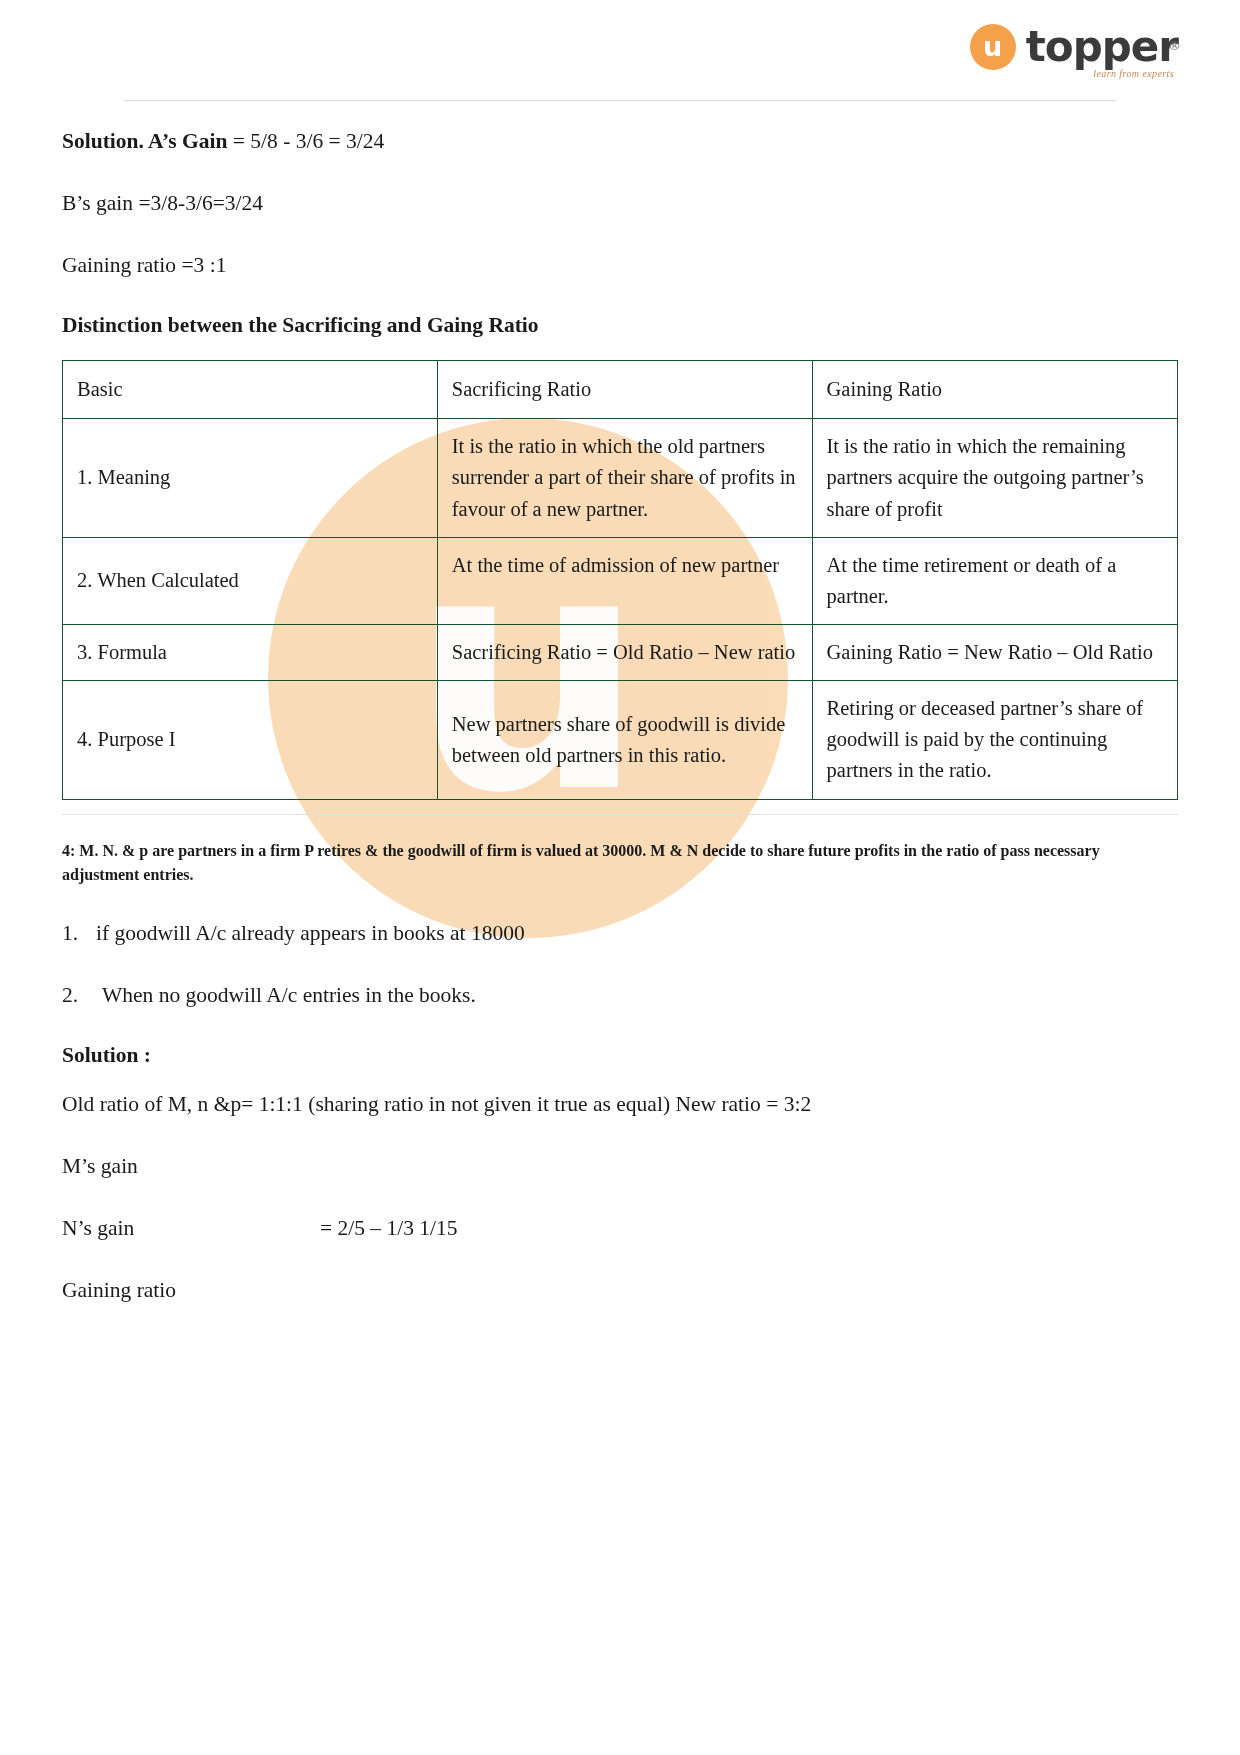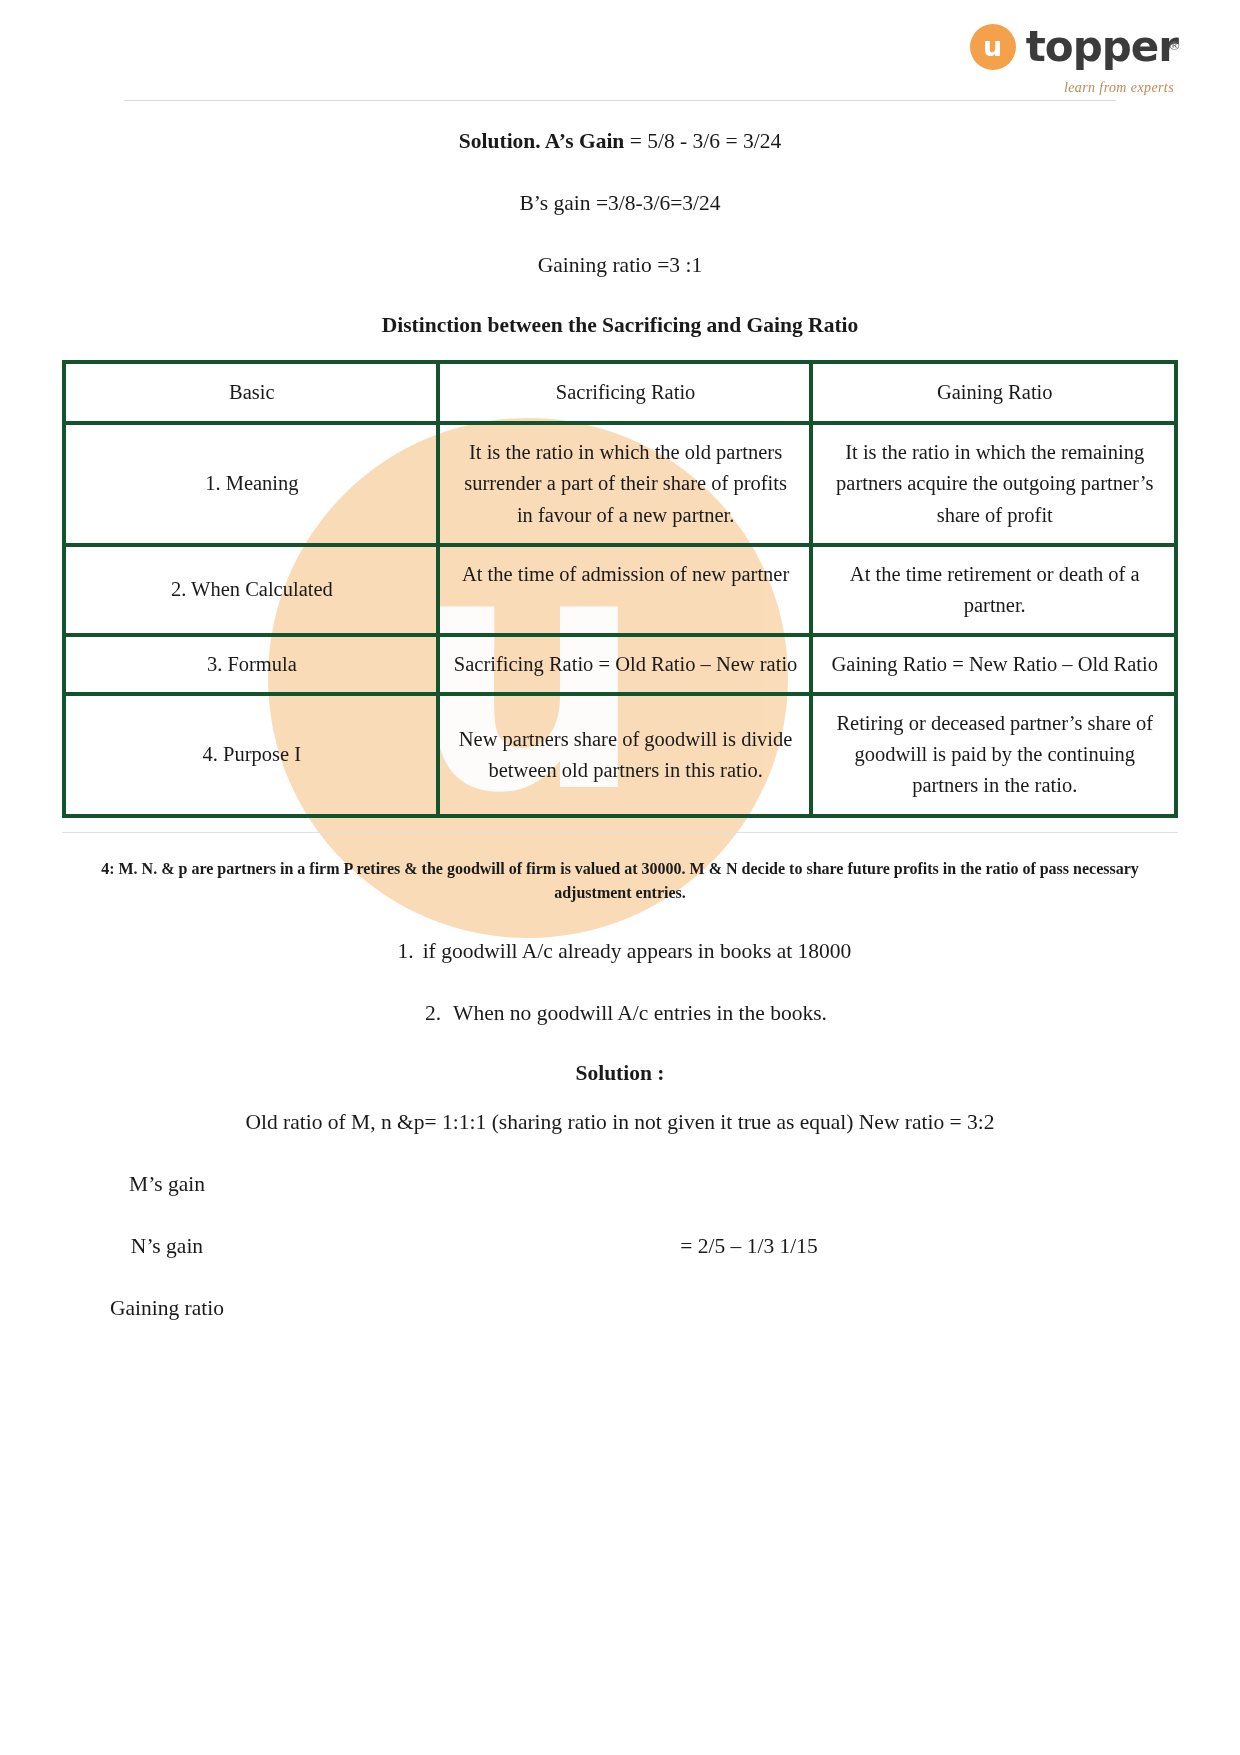--- a/index.html
+++ b/index.html
@@ -62,24 +62,24 @@
     position: absolute;
     top: 16px;
     right: -2px;
     font-size: 13px;
     font-weight: normal;
     color: #6b6b6b;
   }
   .logo-tag {
     position: absolute;
     right: 4px;
-    top: 58px;
+    top: 46px;
     font-family: "Liberation Serif", serif;
     font-style: italic;
-    font-size: 14px;
+    font-size: 10px;
     color: #c08a52;
     letter-spacing: 0.4px;
   }
   .hr-top {
     position: absolute;
     left: 62px;
     right: 62px;
     top: 100px;
     border-top: 1px solid #d9d9d9;
   }
@@ -107,21 +107,20 @@
     opacity: 0.95;
     line-height: 0.8;
     margin-top: -10px;
   }
 
   
   .content {
     position: relative;
     z-index: 2;
     padding-top: 22px;
-    text-align: center;
   }
   p.line {
     font-size: 21.5px;
     line-height: 1.35;
     margin: 0 0 33px 0;
   }
   .b { font-weight: bold; }
   .heading {
     font-size: 21.5px;
     font-weight: bold;
@@ -129,21 +128,21 @@
   }
 
   table.cmp {
     width: 100%;
     border-collapse: collapse;
     table-layout: fixed;
     background: transparent;
     margin-bottom: 10px;
   }
   table.cmp td {
-    border: 4px solid #14532d;
+    border: 1px solid #14532d;
     padding: 12px 12px 12px 14px;
     font-size: 20.5px;
     line-height: 1.52;
     vertical-align: top;
     background: transparent;
   }
   table.cmp td.col1 { width: 335px; vertical-align: middle; }
   table.cmp td.col2 { width: 335px; }
   table.cmp td.col3 { width: 326px; }
   table.cmp tr.head td { vertical-align: middle; padding-top: 13px; padding-bottom: 13px; }

